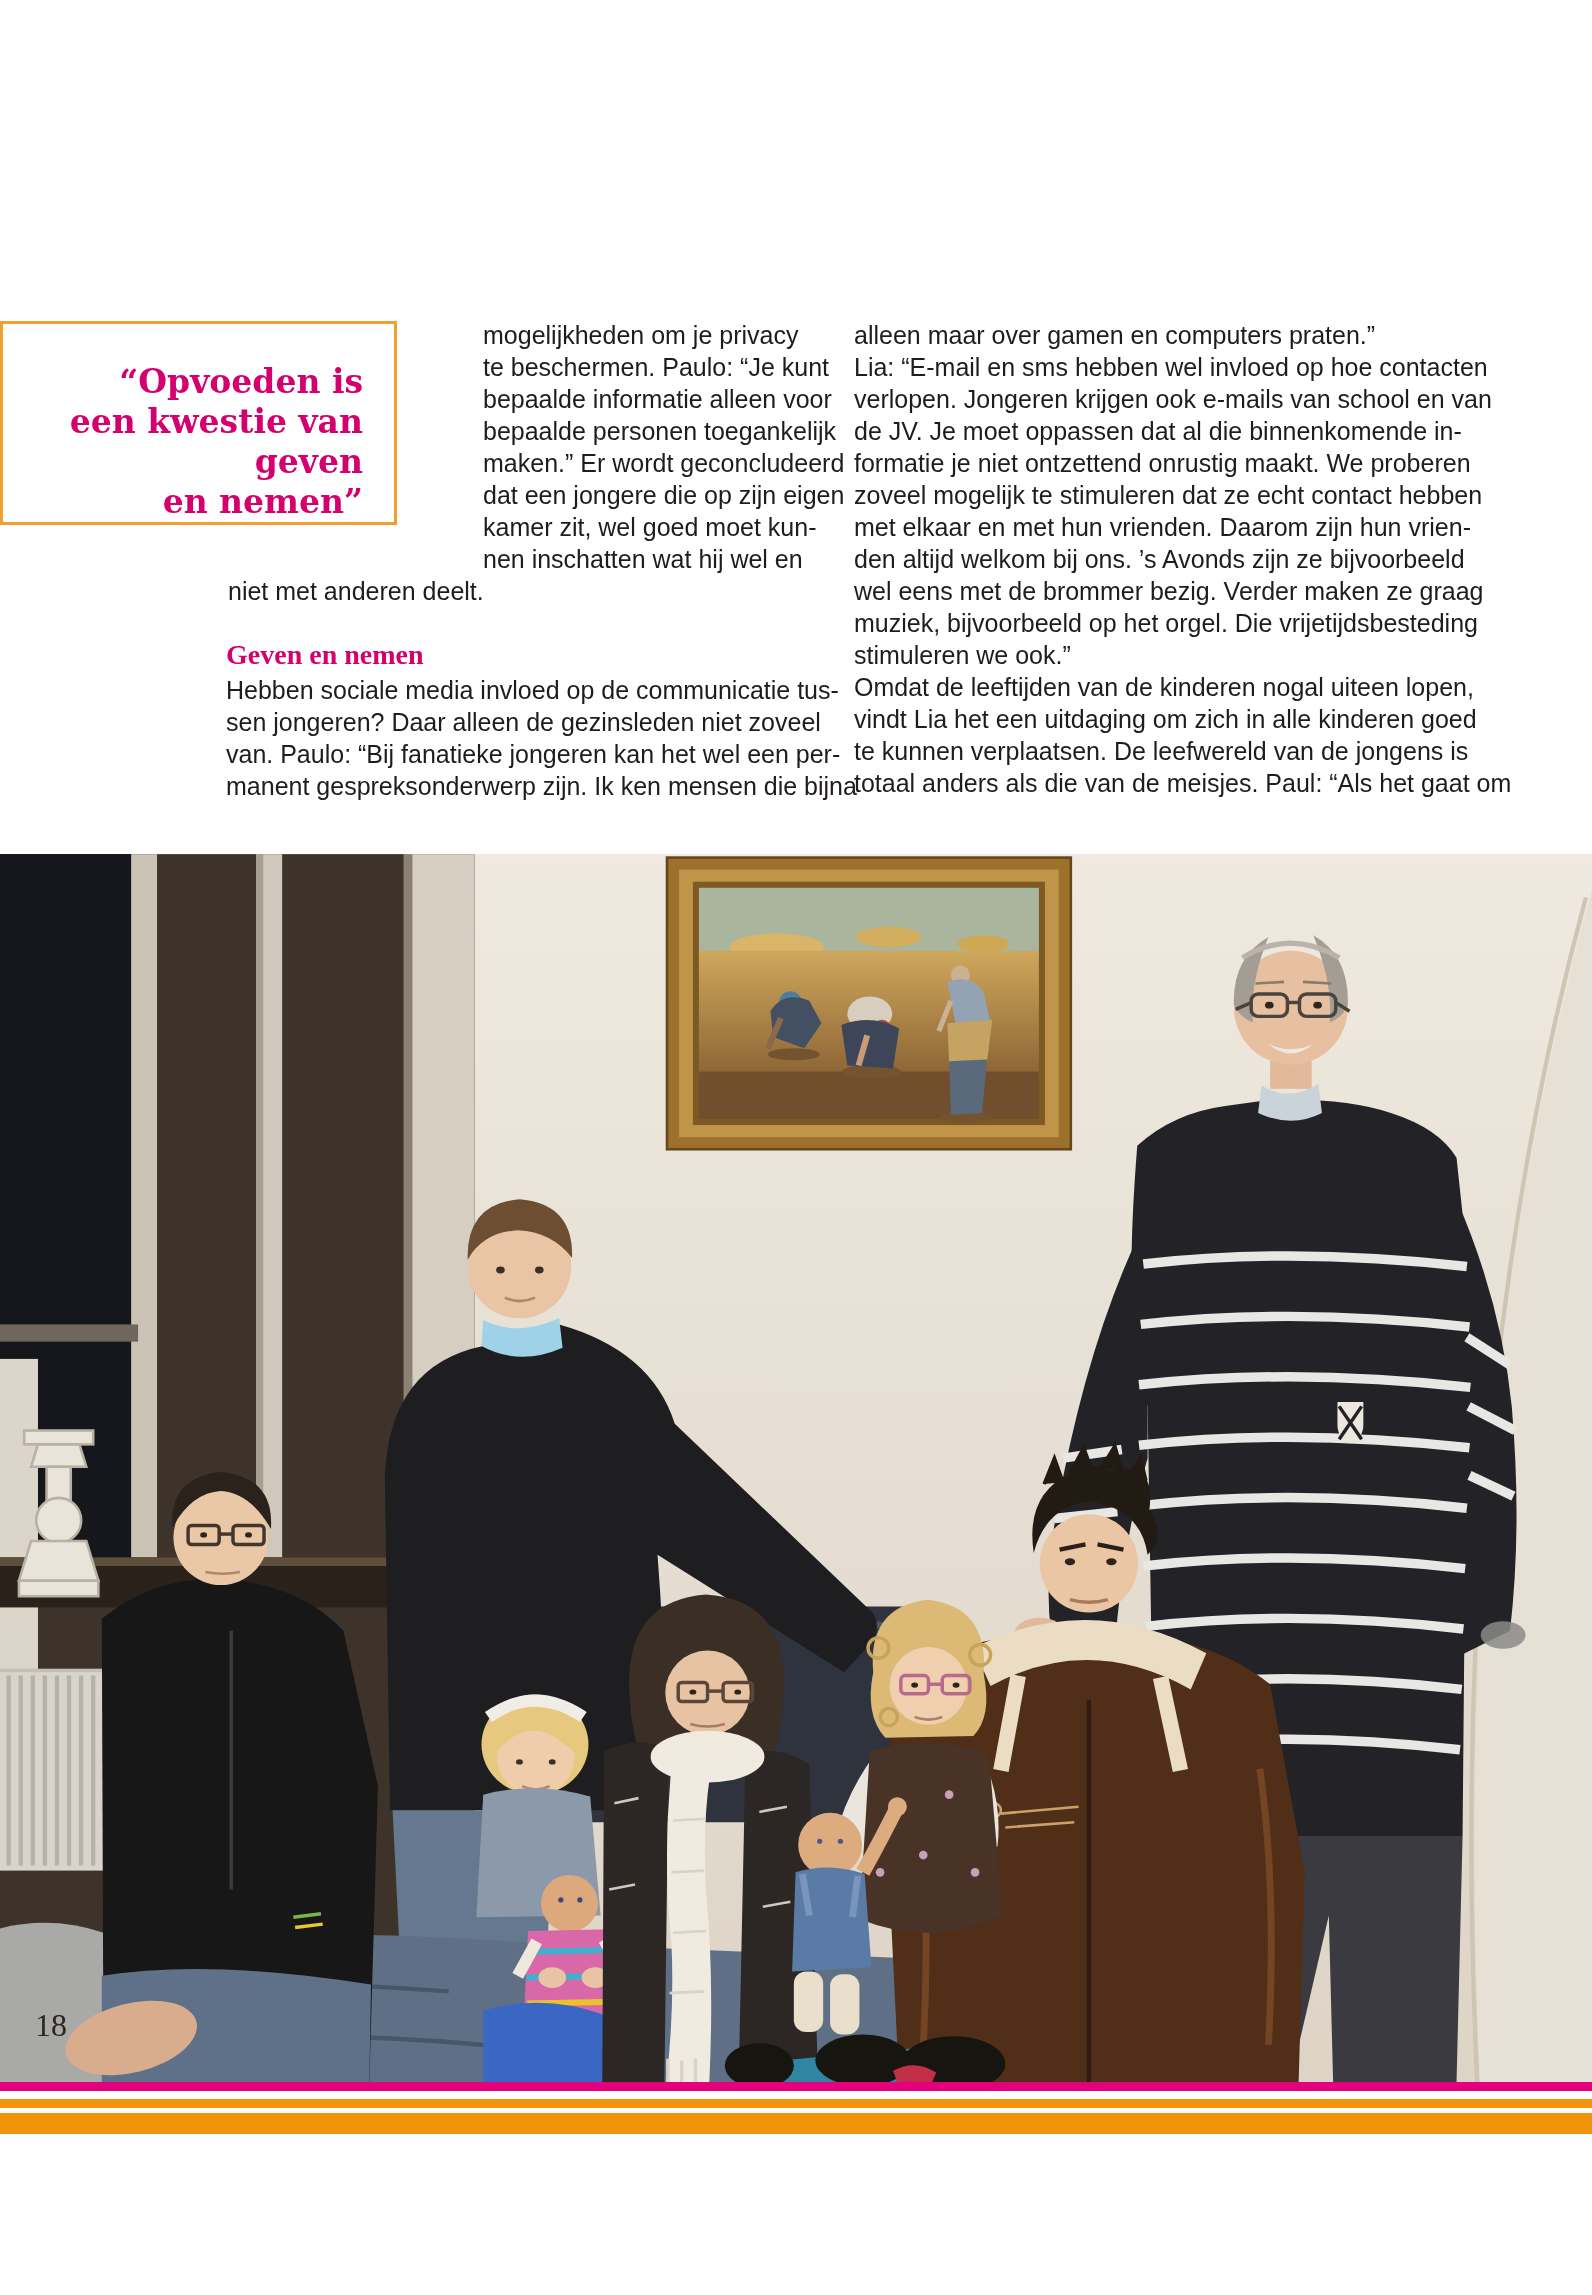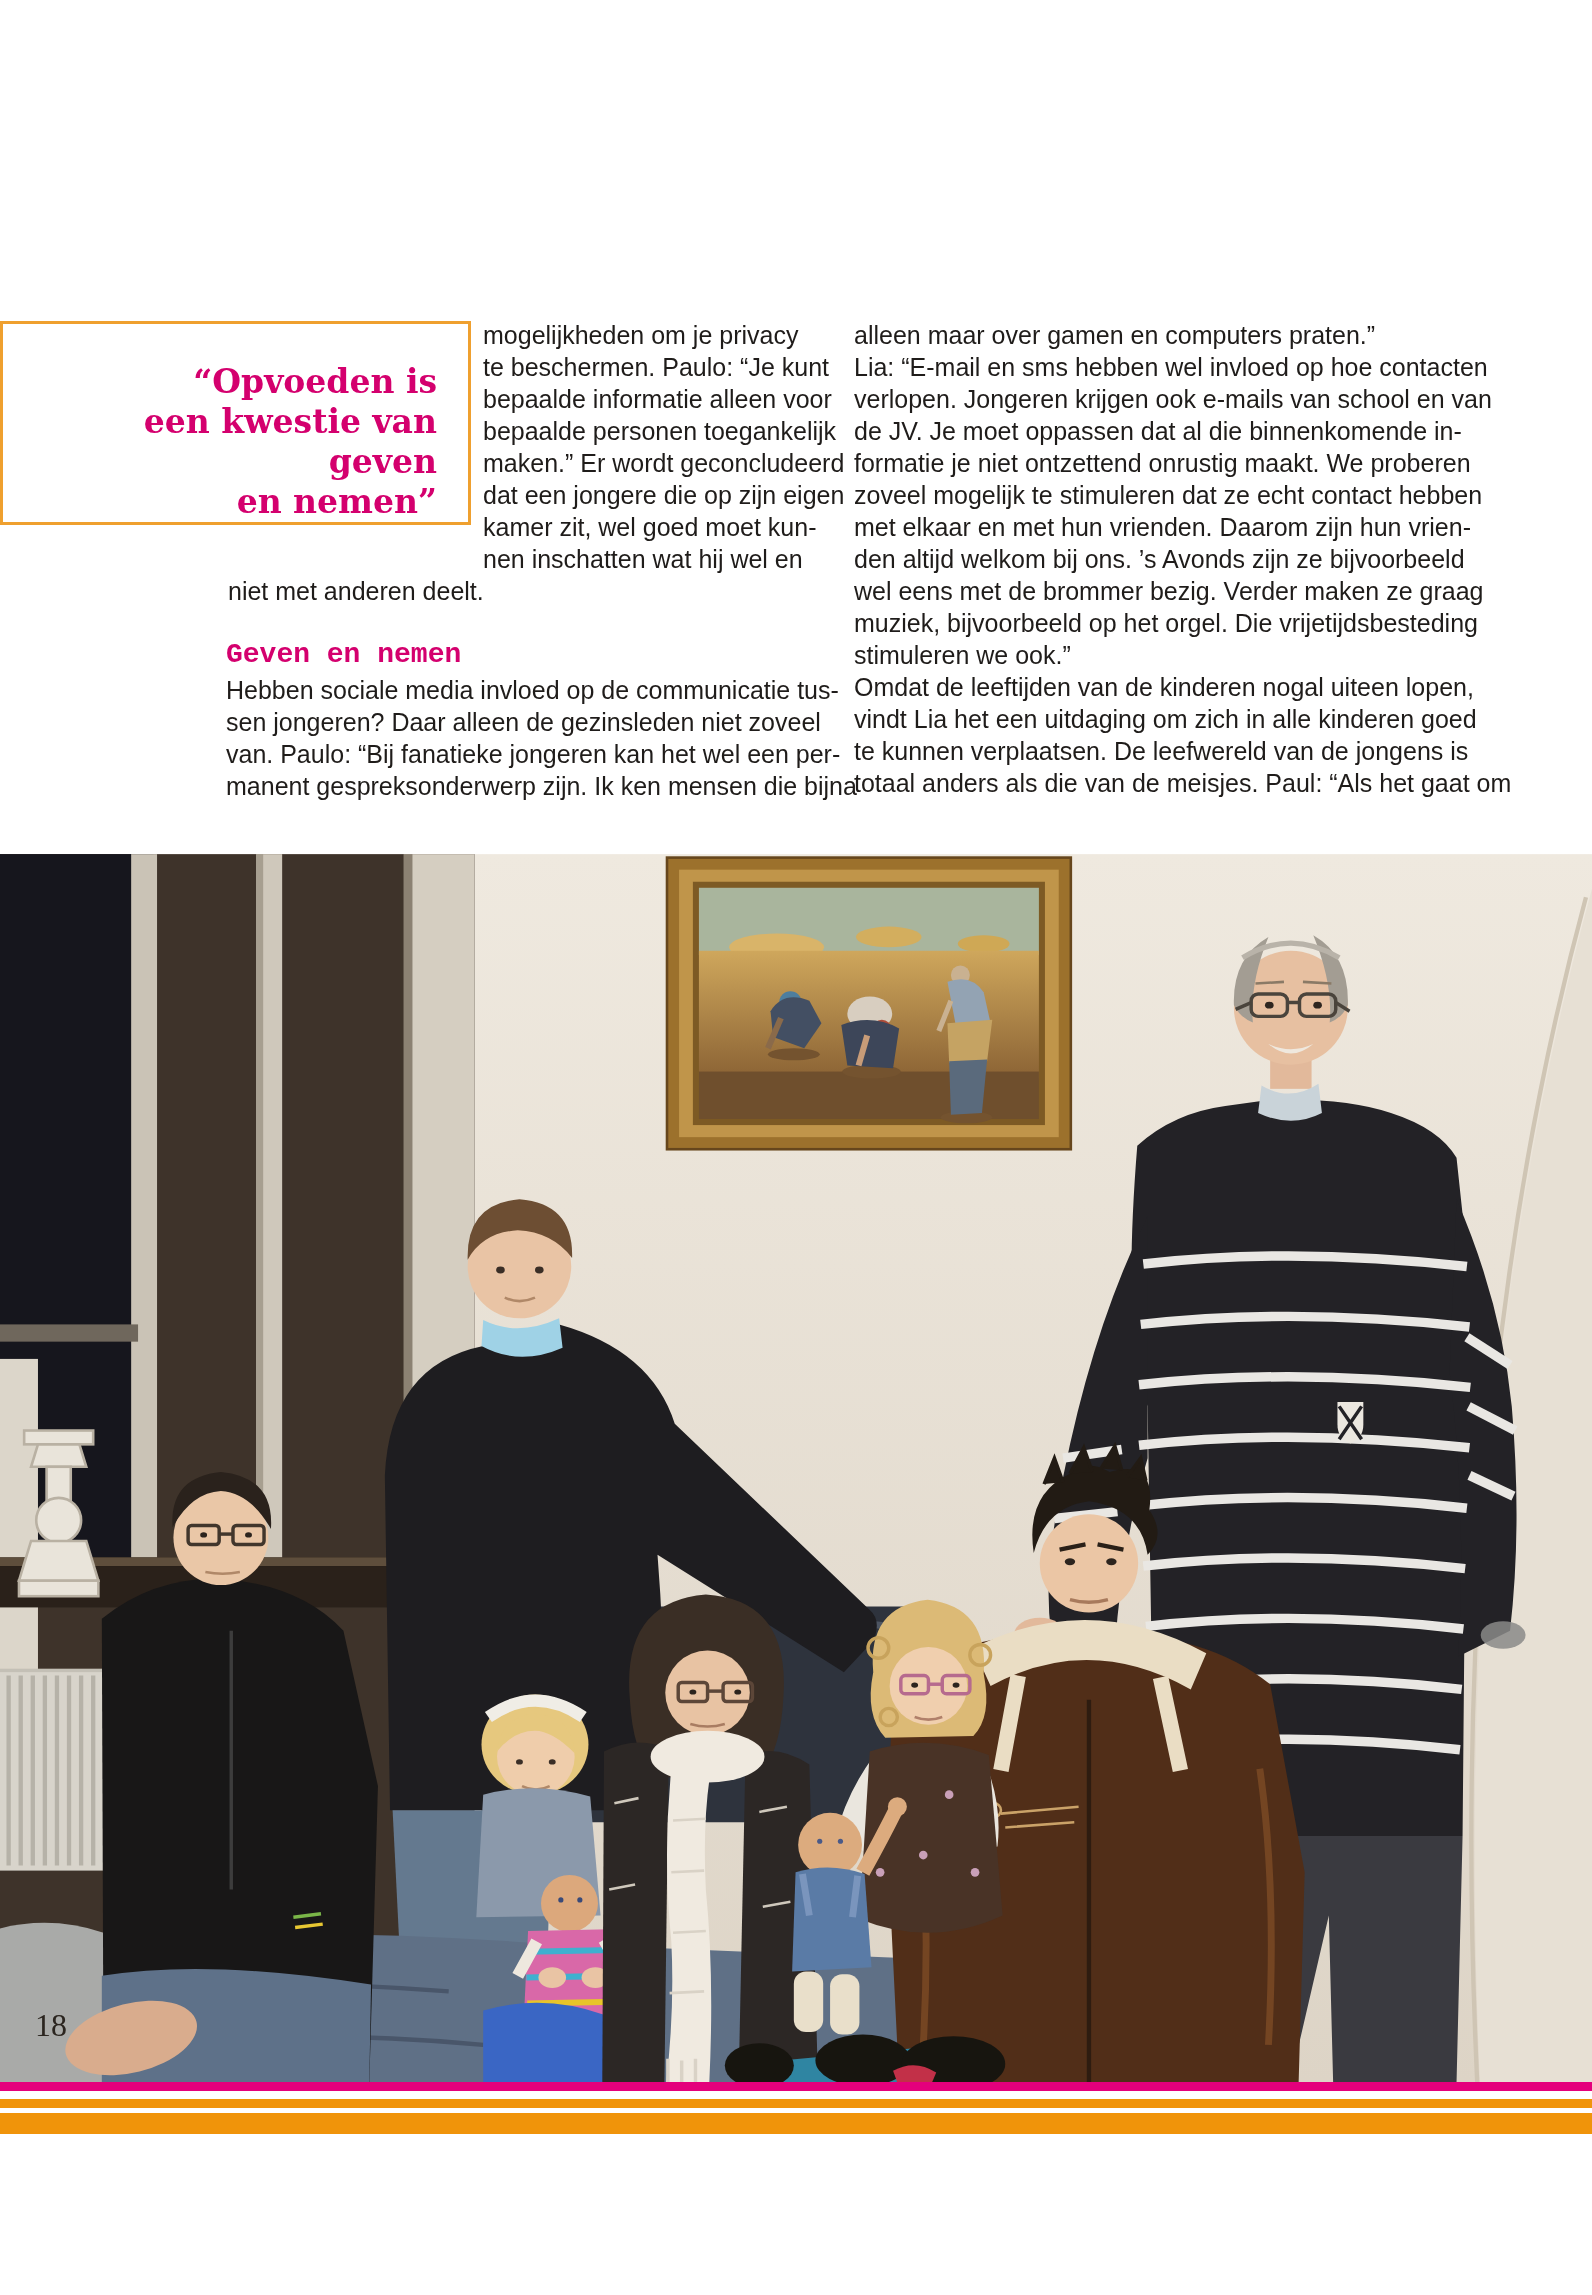--- a/index.html
+++ b/index.html
@@ -1,27 +1,27 @@
 <!DOCTYPE html>
 <html style="font-size:14px"><head>
 <meta charset="utf-8">
 <style>
   html,body{margin:0;padding:0;background:#ffffff;}
   .page{position:relative;width:1592px;height:2295px;background:#ffffff;overflow:hidden;
         font-family:"Liberation Sans",sans-serif;}
   .body-text{font-size:25px;line-height:32px;color:#1f1c1a;white-space:pre-line;margin:0;}
-  .quote-box{position:absolute;left:0;top:321px;width:471px;height:204px;
+  .quote-box{position:absolute;left:0;top:321px;width:397px;height:204px;
              border:3.5px solid #efa02f;background:#ffffff;box-sizing:border-box;}
   .quote-text{position:absolute;right:31px;top:38px;width:345px;text-align:right;
               font-family:"DejaVu Serif",serif;font-weight:bold;font-size:33px;line-height:40px;
               color:#d4006e;white-space:pre-line;}
   .col1{position:absolute;left:228px;top:319px;width:654px;}
   .col1-spacer{float:left;width:255px;height:255px;}
   .heading{position:absolute;left:226px;top:639px;margin:0;
-           font-family:Liberation Mono, monospace;font-size:28px;font-weight:bold;color:#d4006e;}
+           font-family:Liberation Serif, serif;font-size:28px;font-weight:bold;color:#d4006e;}
   .para2{position:absolute;left:226px;top:674px;width:654px;}
   .col2{position:absolute;left:854px;top:319px;width:669px;}
   .photo{position:absolute;left:0;top:854px;width:1592px;height:1229px;line-height:0;}
   .page-number{position:absolute;left:35px;top:2007px;font-family:Liberation Serif, serif;
                font-size:32px;color:#2b251f;z-index:5;}
   .bar{position:absolute;left:0;width:1592px;}
   .bar-magenta{top:2082px;height:8.6px;background:#e4007c;}
   .bar-orange-thin{top:2099px;height:8.6px;background:#f0940a;}
   .bar-orange-thick{top:2113px;height:21px;background:#f0940a;}
 </style>

